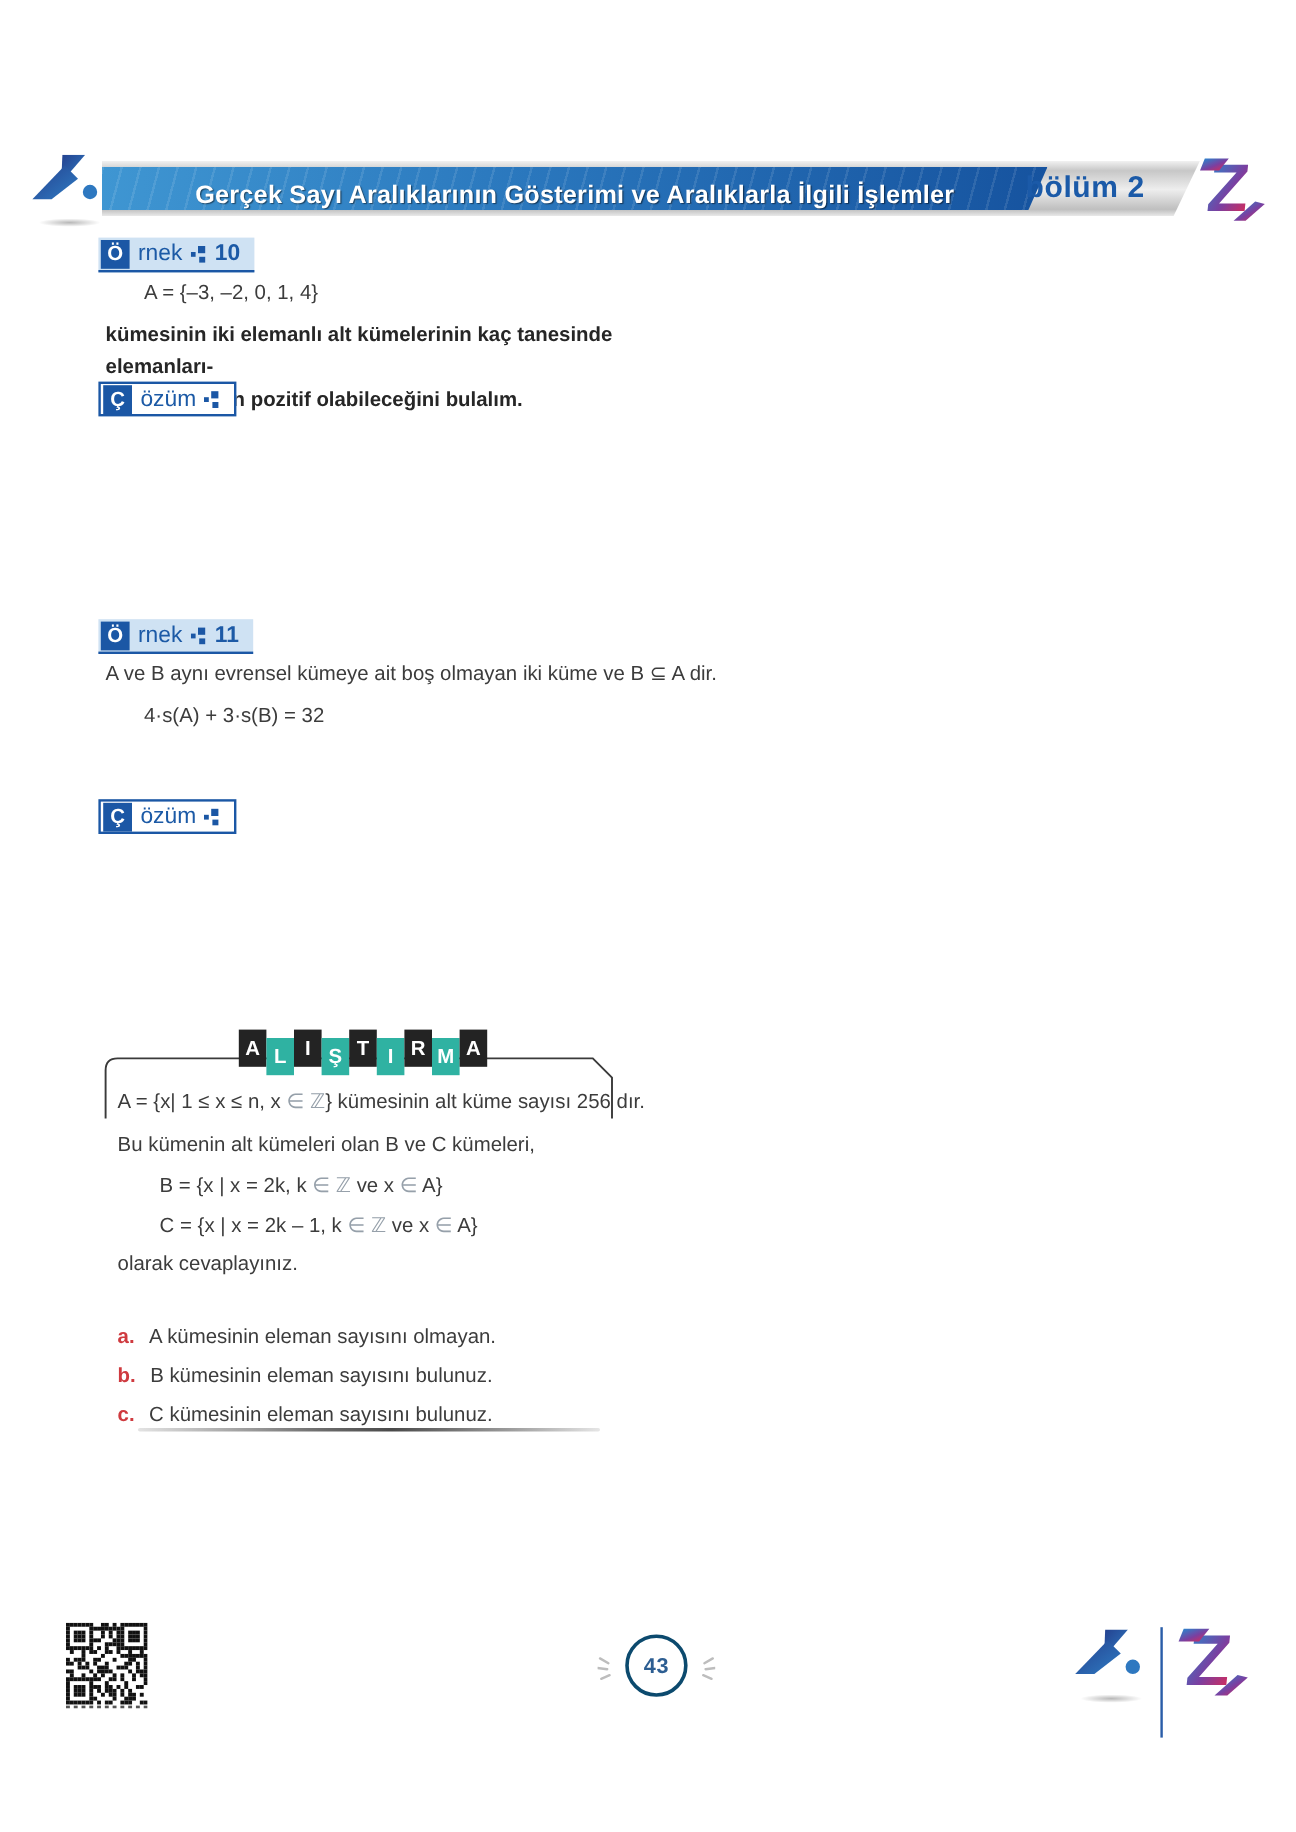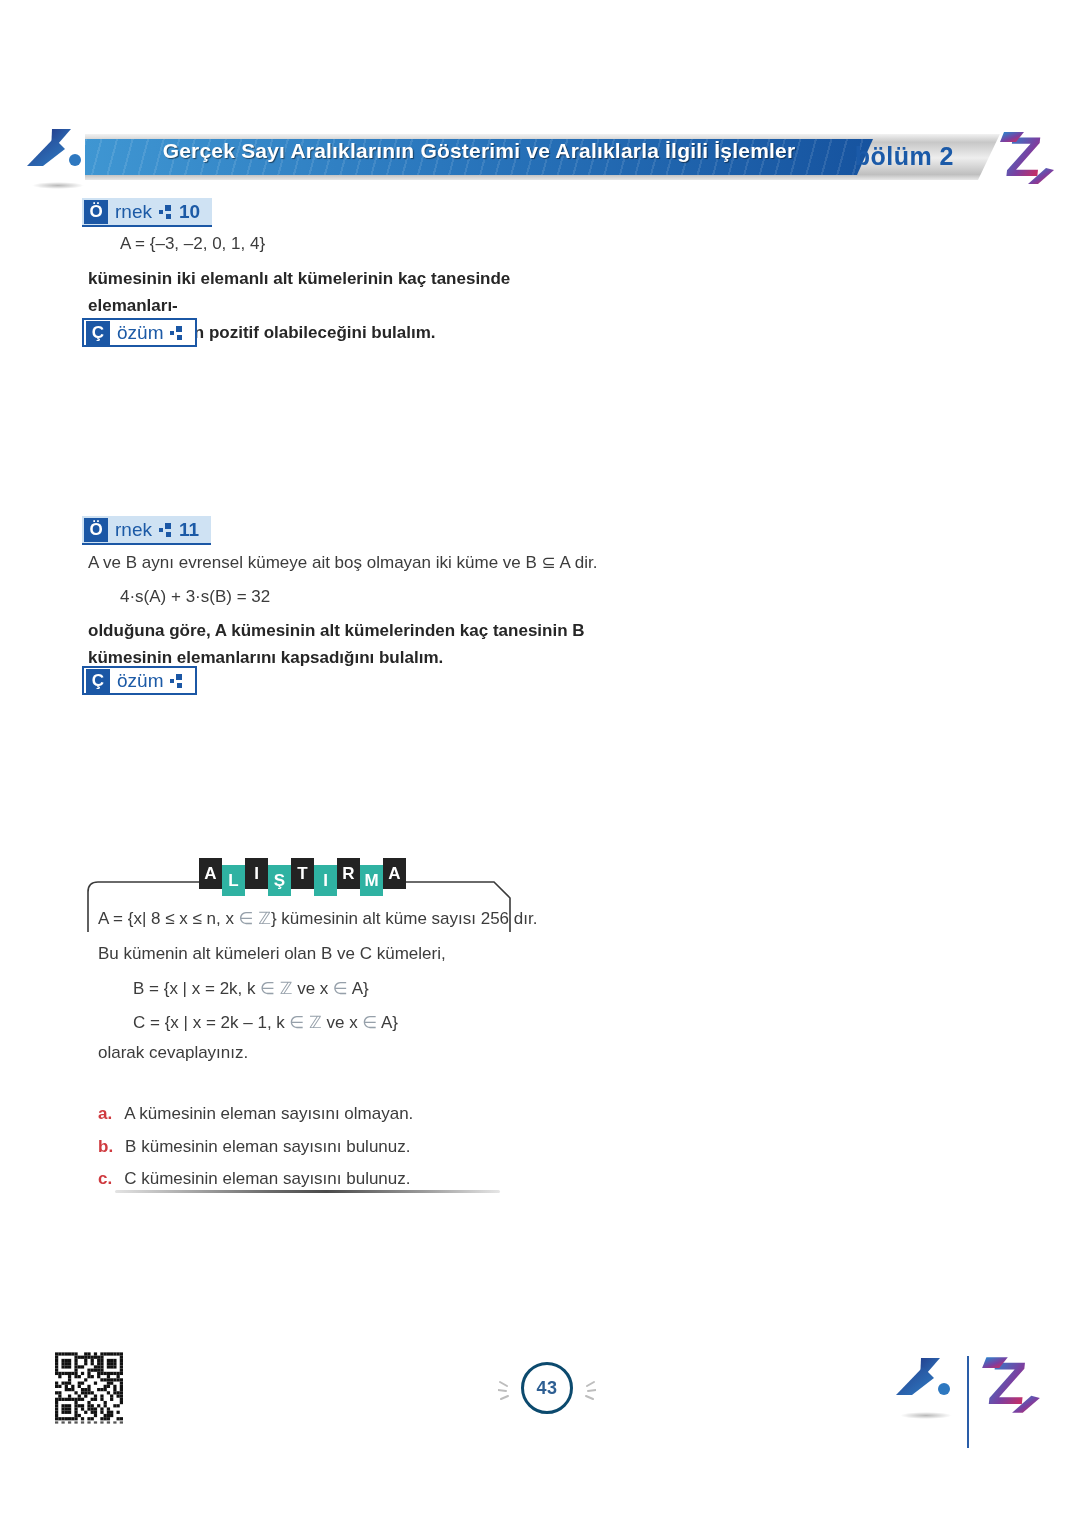--- a/index.html
+++ b/index.html
@@ -12,21 +12,21 @@
   
   .hdr-bar{
     position:absolute; left:85px; top:134px; width:915px; height:46px;
     background:linear-gradient(180deg,#f2f2f2 0%,#c7c7c7 18%,#eeeeee 52%,#bfbfbf 88%,#e9e9e9 100%);
     clip-path:polygon(0 0,100% 0,calc(100% - 22px) 100%,0 100%);
   }
   .hdr-blue{
     position:absolute; left:0; top:5px; width:788px; height:36px;
     background:linear-gradient(90deg,#3f96d2 0%,#2a77bd 45%,#16539f 100%);
     clip-path:polygon(0 0,100% 0,calc(100% - 16px) 100%,0 100%);
-    display:flex; align-items:flex-start; justify-content:center;
+    display:flex; align-items:flex-end; justify-content:center;
   }
   .hdr-blue::after{
     content:""; position:absolute; inset:0;
     background:repeating-linear-gradient(105deg, rgba(255,255,255,.10) 0 2px, transparent 2px 15px);
   }
   .hdr-title{
     position:relative; color:#fff; font-size:21px; font-weight:bold; letter-spacing:.2px;
     text-shadow:1px 1px 1px rgba(0,0,0,.5); white-space:nowrap; z-index:2;
   }
   .hdr-chapter{
@@ -147,24 +147,20 @@
       <rect x="0" y="6" width="4" height="4" fill="#1b57a5"></rect>
       <rect x="6" y="1" width="6" height="6" fill="#1b57a5"></rect>
       <rect x="7" y="10" width="5" height="5" fill="#1b57a5"></rect>
     </svg>
     <span class="tag-num">11</span>
   </div>
 
   <div class="t" style="left:88px;top:552px;">A ve B aynı evrensel kümeye ait boş olmayan iki küme ve  B ⊆ A dir.</div>
   <div class="t" style="left:120px;top:587px;">4·s(A) + 3·s(B) = 32</div>
 
-  <div class="bold-par" style="left:88px;top:617px;width:510px;">
-    <div>olduğuna göre,  A kümesinin alt kümelerinden kaç tanesinin B</div>
-    <div>kümesinin elemanlarını kapsadığını bulalım.</div>
-  </div>
 
   <div class="tagbox tag-cozum" style="left:82px;top:666px;">
     <span class="tag-sq">Ç</span>
     <span class="tag-rest">özüm</span>
     <svg width="13" height="15" viewBox="0 0 13 15">
       <rect x="0" y="6" width="4" height="4" fill="#1b57a5"></rect>
       <rect x="6" y="1" width="6" height="6" fill="#1b57a5"></rect>
       <rect x="7" y="10" width="5" height="5" fill="#1b57a5"></rect>
     </svg>
   </div>
@@ -179,21 +175,21 @@
     <span class="tile dark up">I</span>
     <span class="tile teal dn">Ş</span>
     <span class="tile dark up">T</span>
     <span class="tile teal dn">I</span>
     <span class="tile dark up">R</span>
     <span class="tile teal dn">M</span>
     <span class="tile dark up">A</span>
   </div>
 
   <div class="t" style="left:98px;top:908px;">
-    <span>A = {x|  8 ≤ x ≤ n,  x </span><span class="gray-sym">∈ ℤ</span><span>}  kümesinin alt küme sayısı 256 dır.</span>
+    <span>A = {x|  1 ≤ x ≤ n,  x </span><span class="gray-sym">∈ ℤ</span><span>}  kümesinin alt küme sayısı 256 dır.</span>
   </div>
 
   <div class="t" style="left:98px;top:944px;">Bu kümenin alt kümeleri olan  B ve C  kümeleri,</div>
 
   <div class="t" style="left:133px;top:978px;">
     <span>B = {x | x = 2k,  k </span><span class="gray-sym">∈ ℤ</span><span> ve x </span><span class="gray-sym">∈</span><span> A}</span>
   </div>
 
   <div class="t" style="left:133px;top:1012px;">
     <span>C = {x | x = 2k – 1,  k </span><span class="gray-sym">∈ ℤ</span><span> ve x </span><span class="gray-sym">∈</span><span> A}</span>

